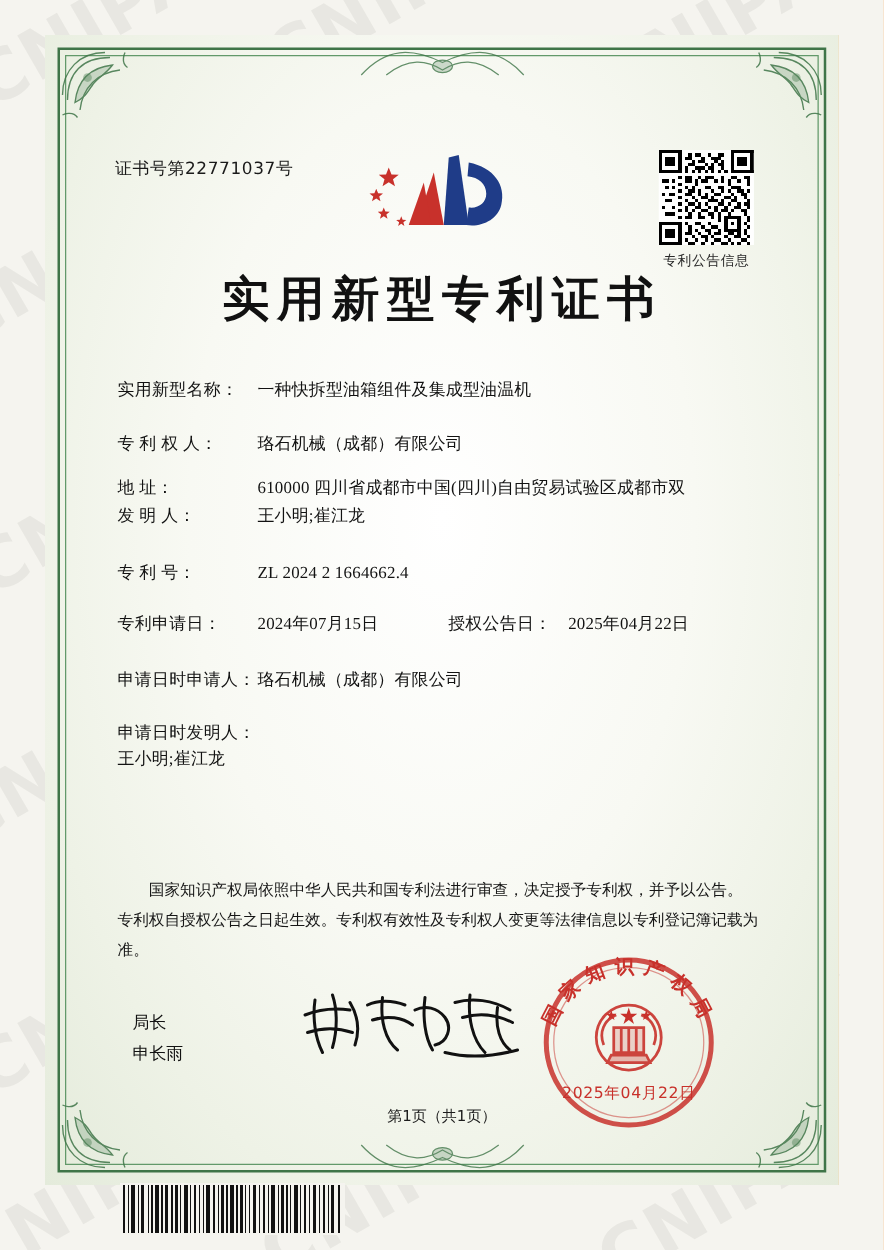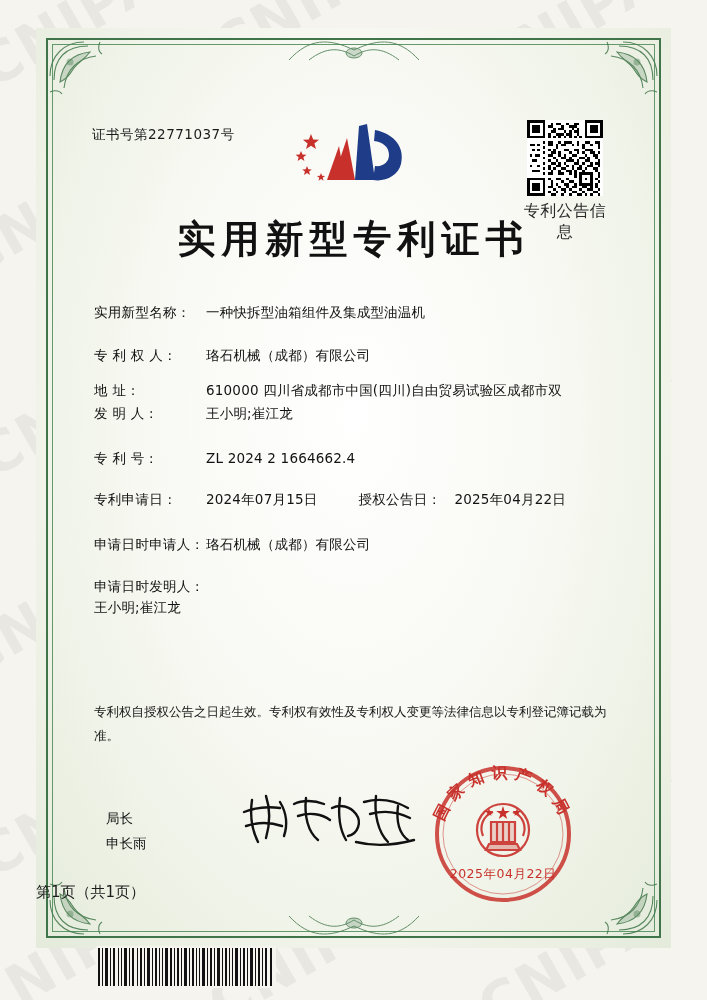--- a/index.html
+++ b/index.html
@@ -112,21 +112,21 @@
     text-align: center;
   }
   #qr-code {
     width: 76px;
     height: 76px;
     margin: 0 auto;
     background: #ffffff;
   }
   #qr-caption {
     margin-top: 5px;
-    font-size: 16px;
+    font-size: 11px;
     color: #2a2a2a;
     letter-spacing: 0.5px;
   }
 
   #main-title {
     position: absolute;
     left: 0; right: 0;
     top: 186px;
     text-align: center;
     font-family: "DejaVu Serif", "Liberation Serif", serif;
@@ -134,20 +134,21 @@
     font-size: 38px;
     letter-spacing: 6px;
     color: #111111;
   }
 
   #fields {
     position: absolute;
     left: 58px;
     right: 48px;
     top: 274px;
+    font-family: Liberation Serif, serif;
   }
   .row {
     display: flex;
     align-items: flex-start;
     margin-bottom: 14px;
     font-size: 13.5px;
     color: #121212;
     line-height: 1.55;
   }
   .row .label {
@@ -218,22 +219,22 @@
     text-align: center;
     font-size: 12.5px;
     color: #c8312b;
     letter-spacing: 0.5px;
   }
 
   #page-footer {
     position: absolute;
     left: 0; right: 0;
     bottom: 46px;
-    text-align: left;
-    font-size: 15px;
+    text-align: center;
+    font-size: 12px;
     color: #1c1c1c;
   }
 
   
   #barcode {
     position: absolute;
     left: 96px;
     bottom: 12px;
     width: 180px;
     height: 42px;
@@ -596,20 +597,21 @@
         <div class="value">珞石机械（成都）有限公司</div>
       </div>
 
       <div class="row" style="margin-top:22px;flex-direction:column;">
         <div class="label">申请日时发明人：</div>
         <div class="value">王小明;崔江龙</div>
       </div>
     </div>
 
     <div id="statement">
+      <div class="p1">国家知识产权局依照中华人民共和国专利法进行审查，决定授予专利权，并予以公告。</div>
       <div>专利权自授权公告之日起生效。专利权有效性及专利权人变更等法律信息以专利登记簿记载为准。</div>
     </div>
 
     <div id="signature-block">
       <div>局长</div>
       <div>申长雨</div>
     </div>
 
     <div id="handwritten-signature">
       <svg width="190" height="64" viewBox="0 0 190 64">

